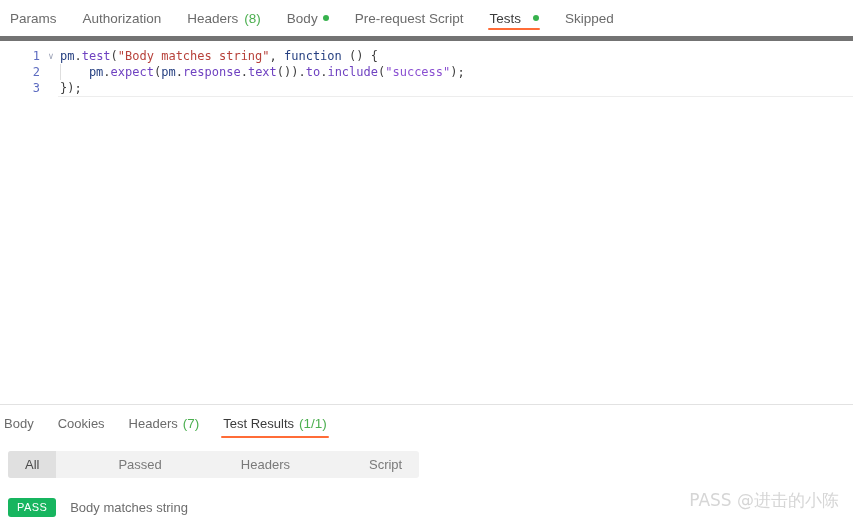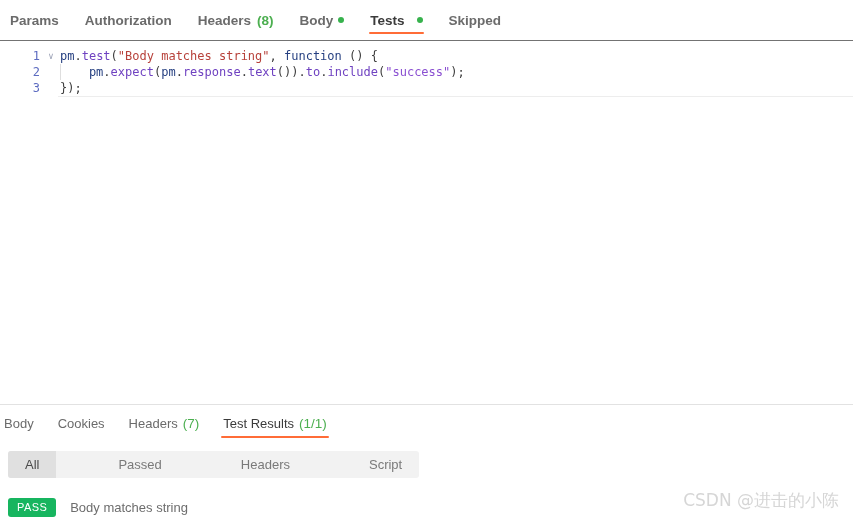--- a/index.html
+++ b/index.html
@@ -22,23 +22,22 @@
     flex-direction: column;
   }
 
   
   .req-tabbar {
     height: 41px;
     min-height: 41px;
     display: flex;
     align-items: stretch;
     padding: 0 0 0 0;
-    border-bottom: 1px solid #737373;
-    background: #ffffff;
-    font-weight: bold;
+    border-bottom: 5px solid #737373;
+    background: #ffffff;
   }
   .req-tab {
     position: relative;
     display: flex;
     align-items: center;
     gap: 5px;
     padding: 0 13px;
     font-size: 13.5px;
     color: #6b6b6b;
     cursor: pointer;
@@ -252,20 +251,23 @@
         <span>Authorization</span>
       </div>
       <div class="req-tab">
         <span>Headers</span>
         <span class="tab-count">(8)</span>
       </div>
       <div class="req-tab">
         <span>Body</span>
         <span class="dot"></span>
       </div>
+      <div class="req-tab">
+        <span>Pre-request Script</span>
+      </div>
       <div class="req-tab active">
         <span>Tests</span>
         <span class="dot"></span>
       </div>
       <div class="req-tab">
         <span>Skipped</span>
       </div>
     </div>
 
   <div class="editor-wrap">
@@ -305,15 +307,15 @@
       </div>
   </div>
 
   <div class="result-list" id="result-list">
       <div class="result-row">
         <span class="badge-pass">PASS</span>
         <span class="result-name">Body matches string</span>
       </div>
     </div>
 
-  <div class="watermark">CSDN @进击的小陈</div>
+  <div class="watermark">PASS @进击的小陈</div>
 
 </div>
 
 </body></html>

